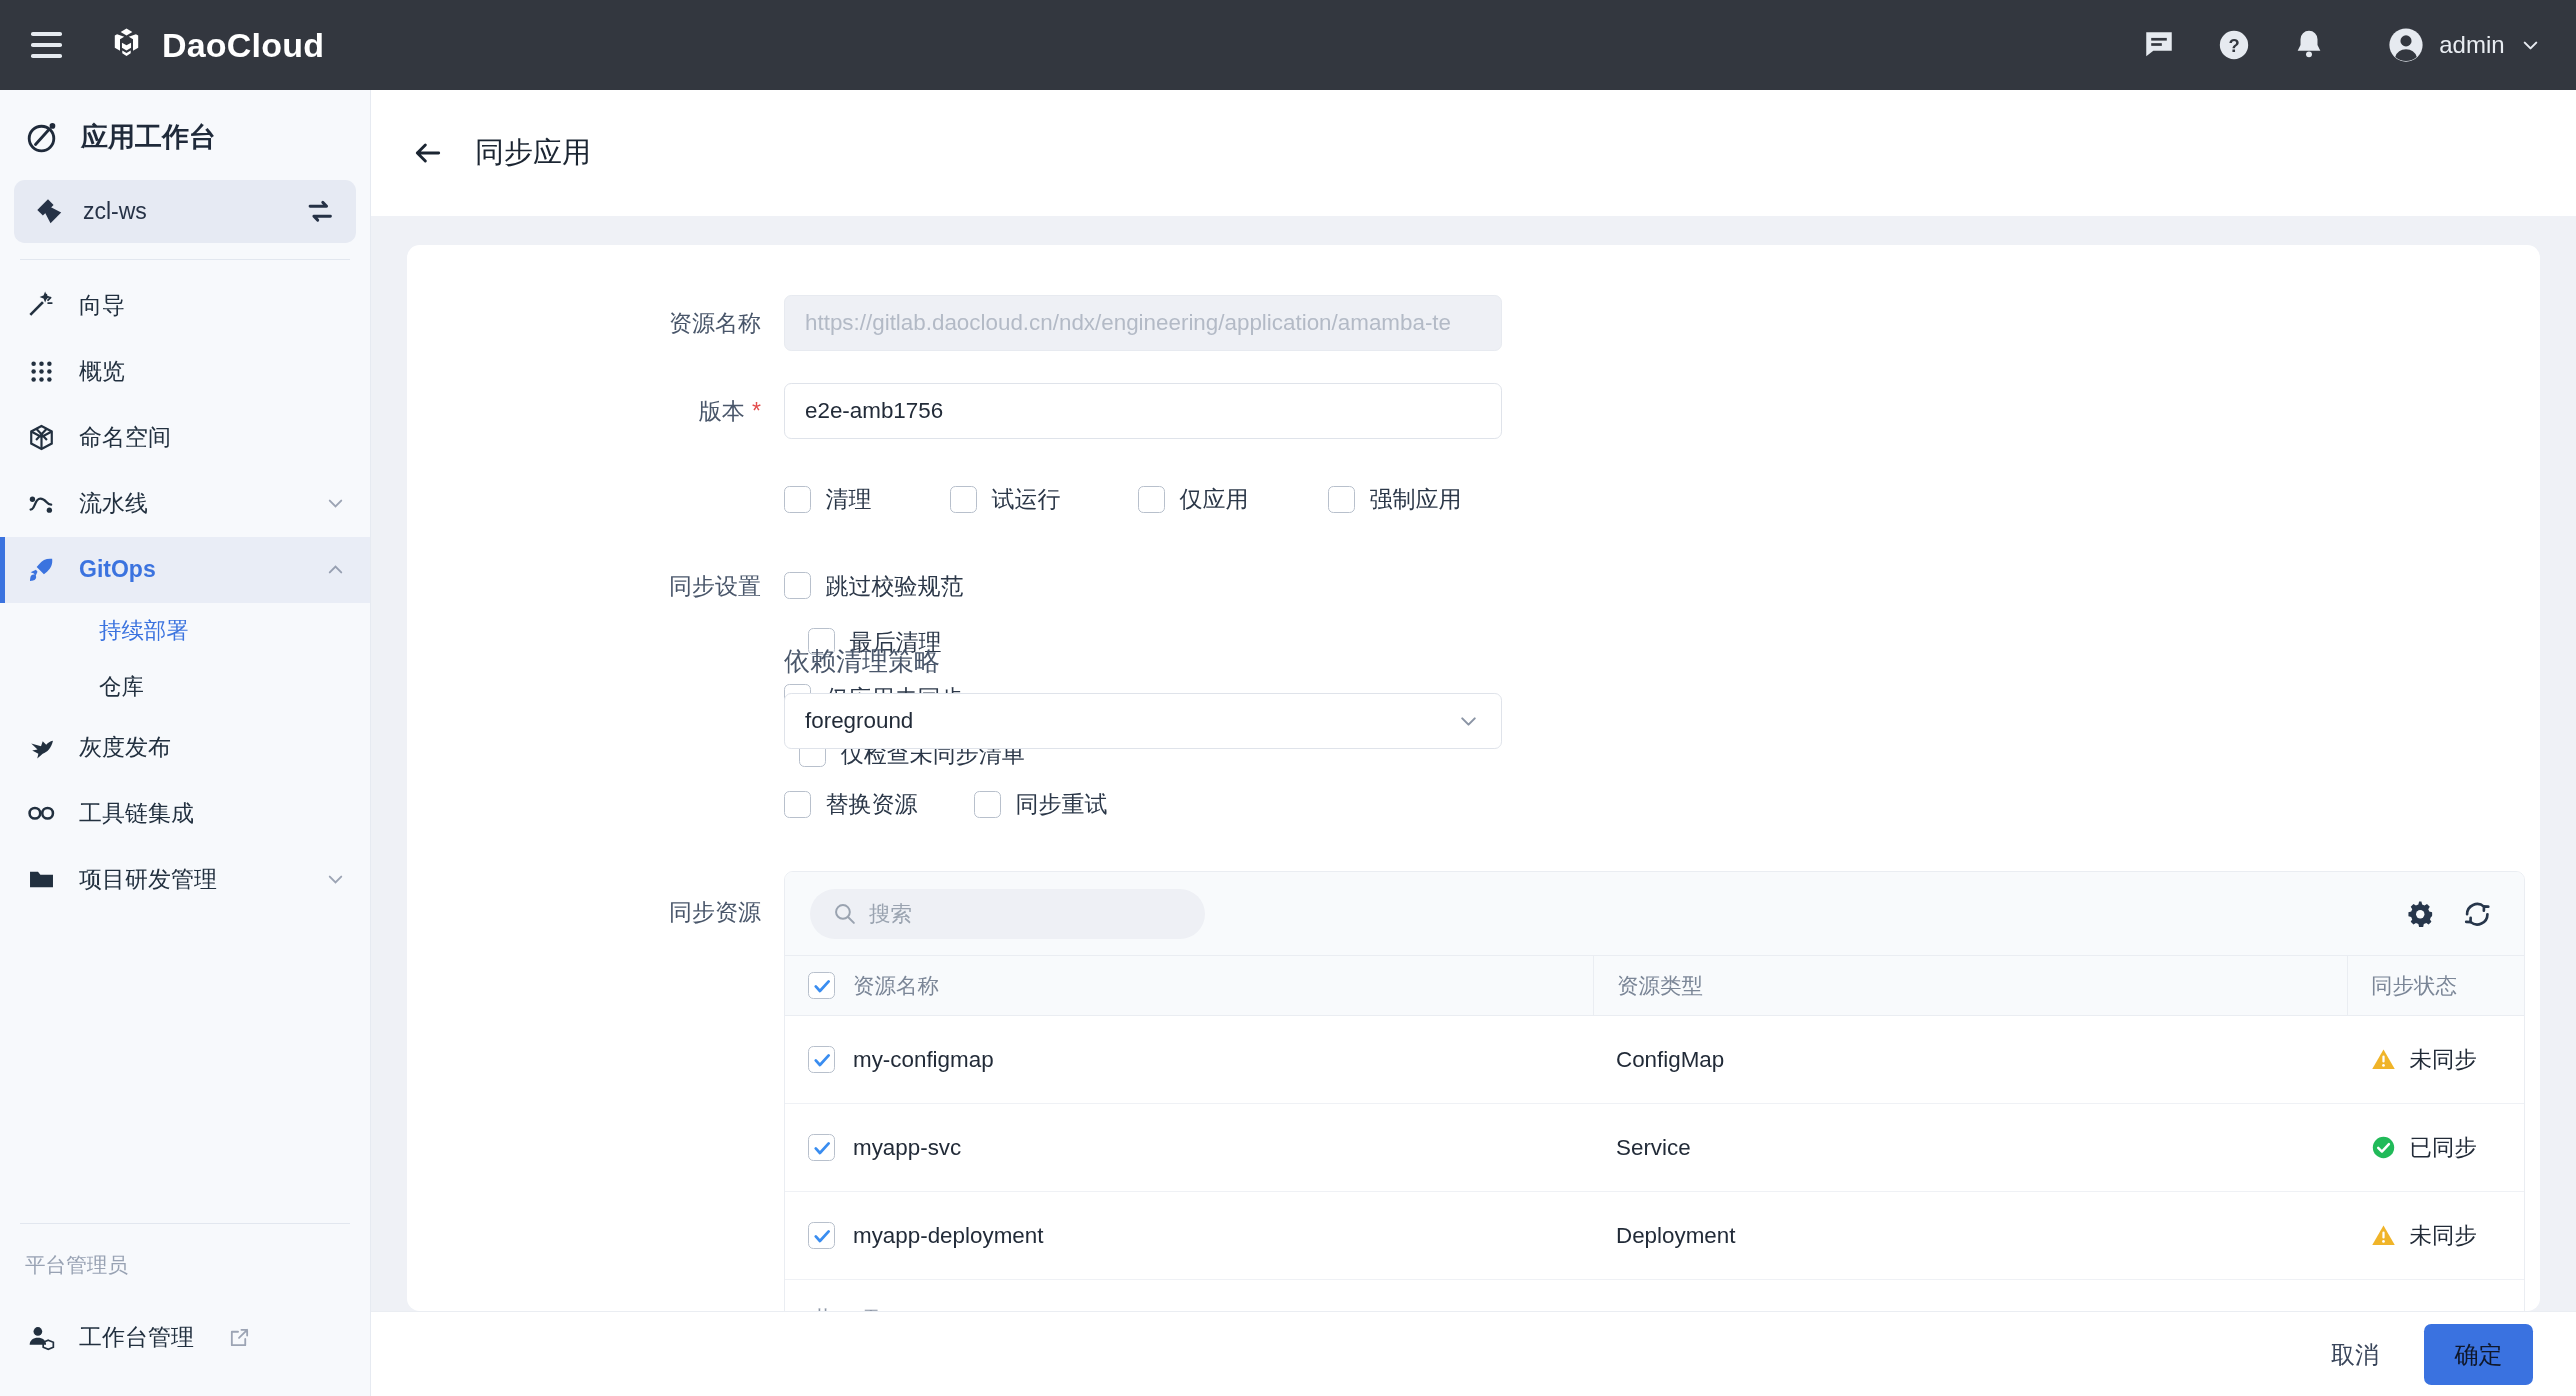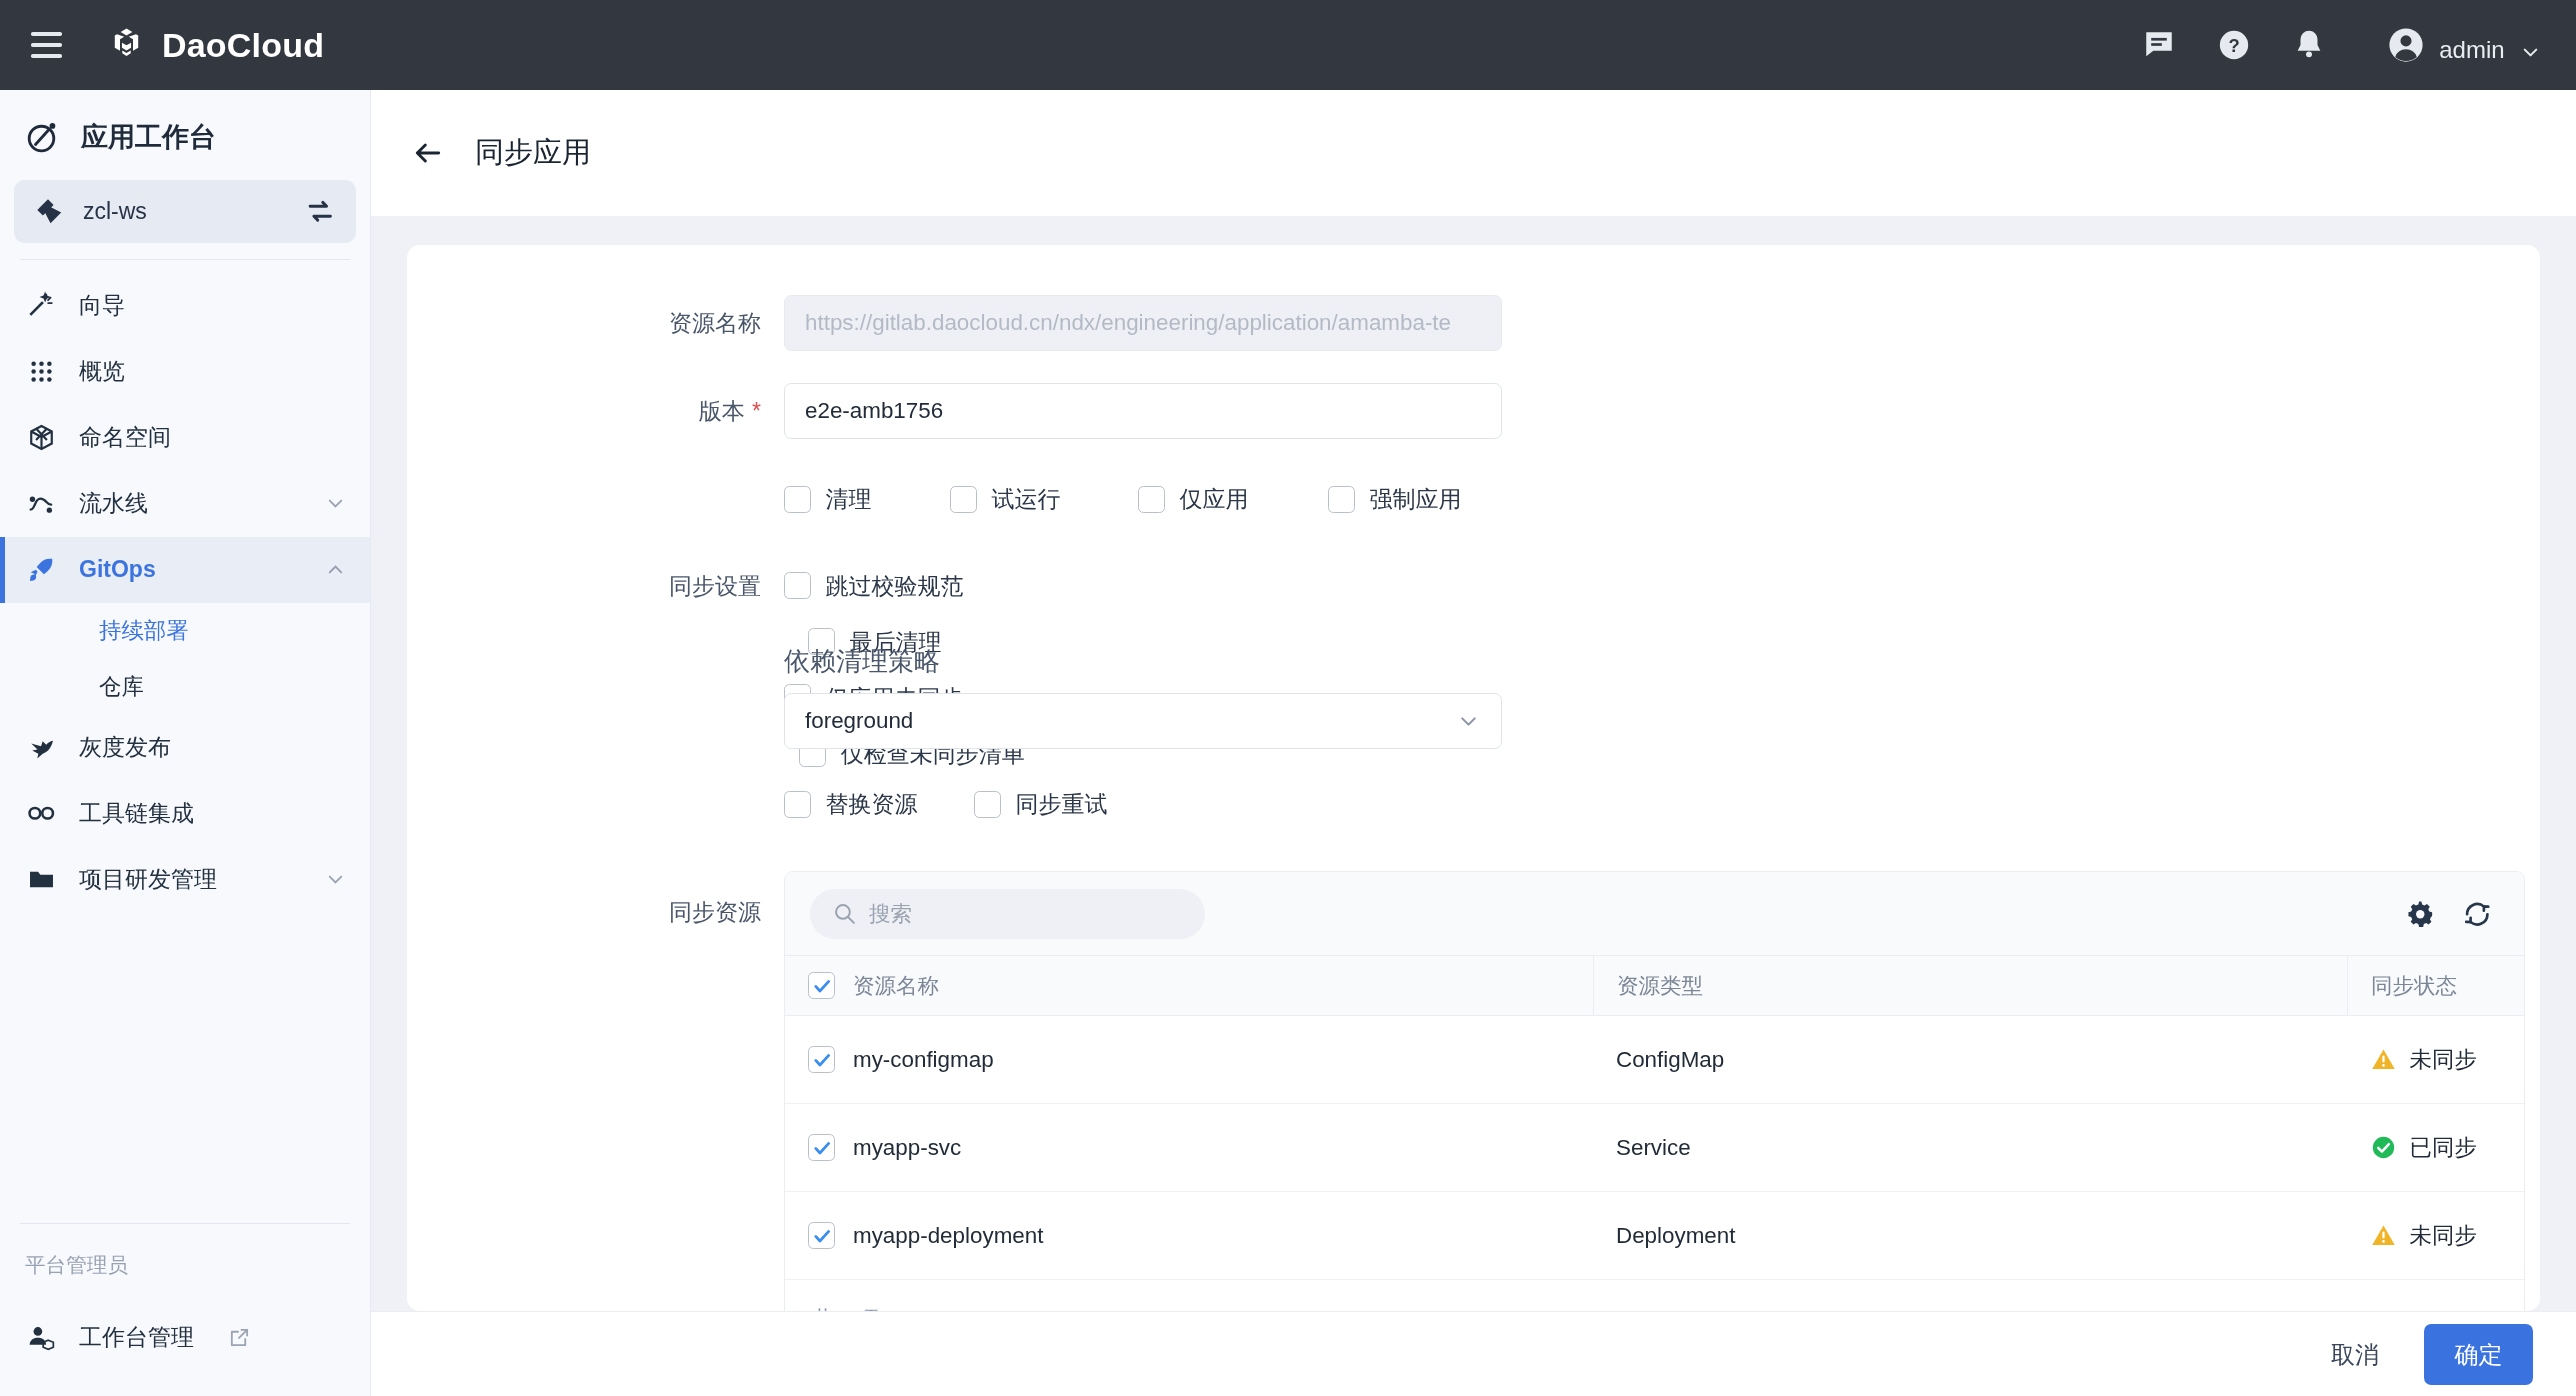--- a/index.html
+++ b/index.html
@@ -18,21 +18,21 @@
     color: #edf0f4;
   }
   .hamburger { width: 39px; height: 39px; display:flex; flex-direction:column; justify-content:center; align-items:center; gap:7.2px; cursor:pointer; margin-right: 41px;}
   .hamburger i { display:block; width: 30.5px; height: 3.6px; background:#e6eaf0; border-radius:1.8px;}
   .brand { display: flex; align-items: center; gap: 16px; }
   .brand-name { font-size: 34px; font-weight: 700; letter-spacing: 0.2px; color:#fff;}
   .topbar-spacer { flex: 1 1 auto; }
   .topbar-icons { display:flex; align-items:center; gap: 34px; }
   .ticon { width: 41px; height: 41px; display:flex; align-items:center; justify-content:center; cursor:pointer; }
   .ticon svg { display:block; }
-  .user-block { display:flex; align-items:flex-end; gap:14.4px; margin-left: 23px; cursor:pointer;}
+  .user-block { display:flex; align-items:center; gap:14.4px; margin-left: 23px; cursor:pointer;}
   .user-name { font-size: 24px; color:#e9edf2; }
   .chev-white { width: 23px; height: 23px; }
 
   
   .body { flex: 1 1 auto; display: flex; min-height: 0; }
 
   
   .sidebar {
     width: 371px; flex: none; background: #f7f9fc; border-right: 0.9px solid #e6eaf1;
     display: flex; flex-direction: column; padding-top: 7.2px;
@@ -125,21 +125,21 @@
   .status { display:flex; align-items:center; gap: 12.6px;}
   .table-footer { height: 77px; display:flex; align-items:center; padding-left: 27px; font-size: 21.5px; color:#8b95a5;}
 
   
   .footer-bar {
     height: 86px; flex:none; background:#fff; border-top:0.9px solid #eaedf2;
     display:flex; align-items:center; justify-content:flex-end; padding-right: 43px; gap: 30.5px;
   }
   .btn-text { font-size: 24px; color:#39455a; cursor:pointer; padding: 9px 14.4px;}
   .btn-primary {
-    background:#3a72e0; color:#ffffff; font-size: 24px; border:none; border-radius: 7.2px;
+    background:#3a72e0; color:#0f172a; font-size: 24px; border:none; border-radius: 7.2px;
     padding: 14.4px 30.5px; cursor:pointer; font-family: Liberation Sans, sans-serif;
   }
 </style>
 </head>
 <body>
 
 <div class="app">
 
   <div class="topbar">
     <div class="hamburger">

